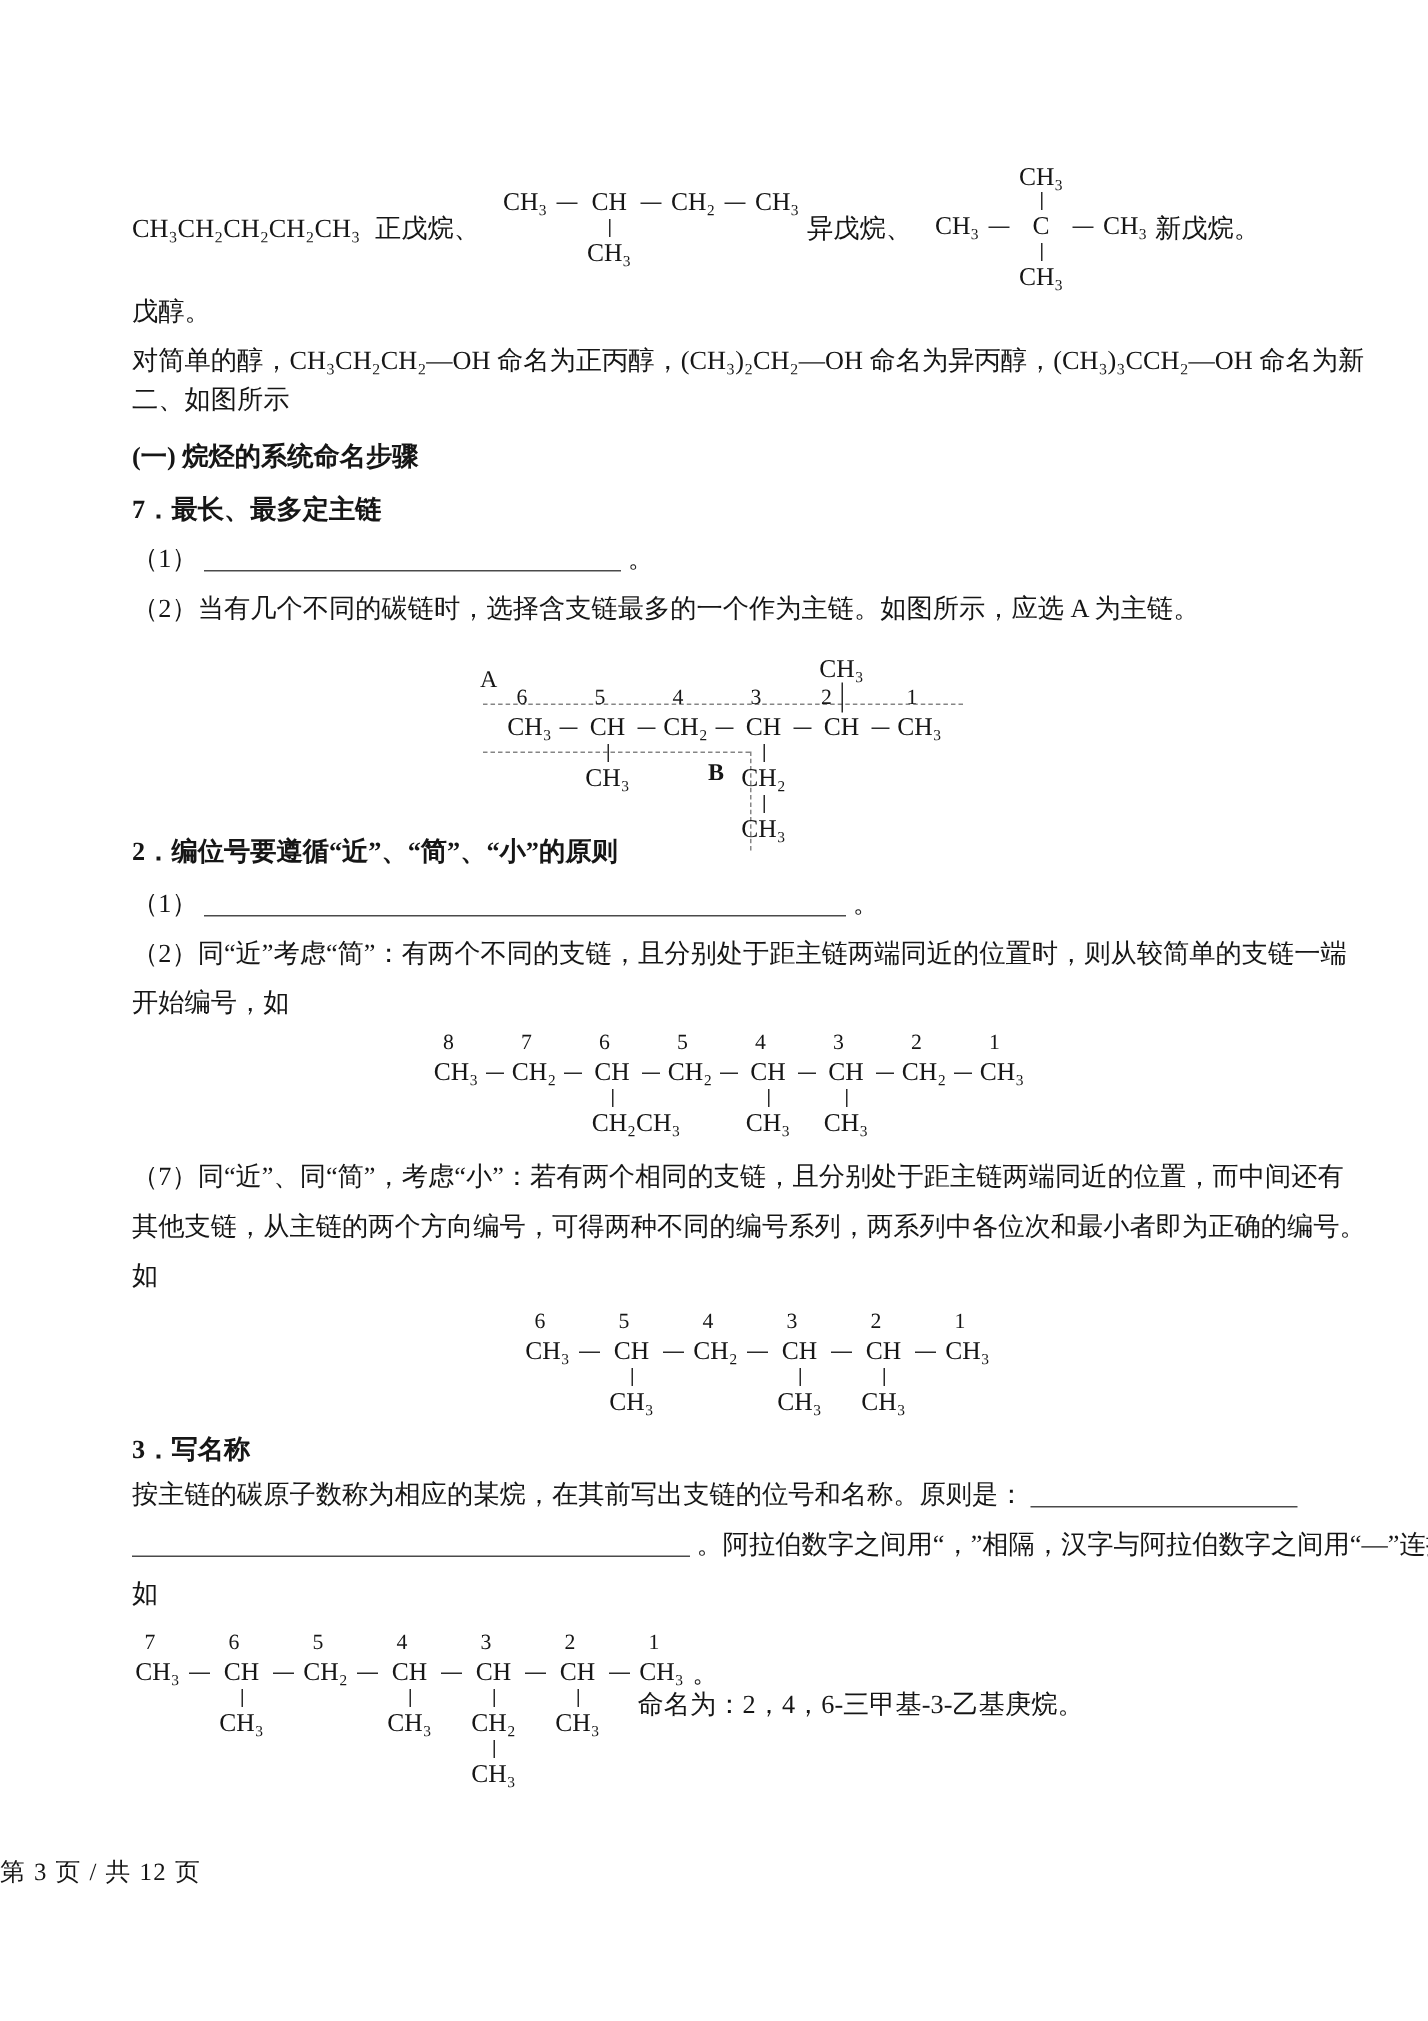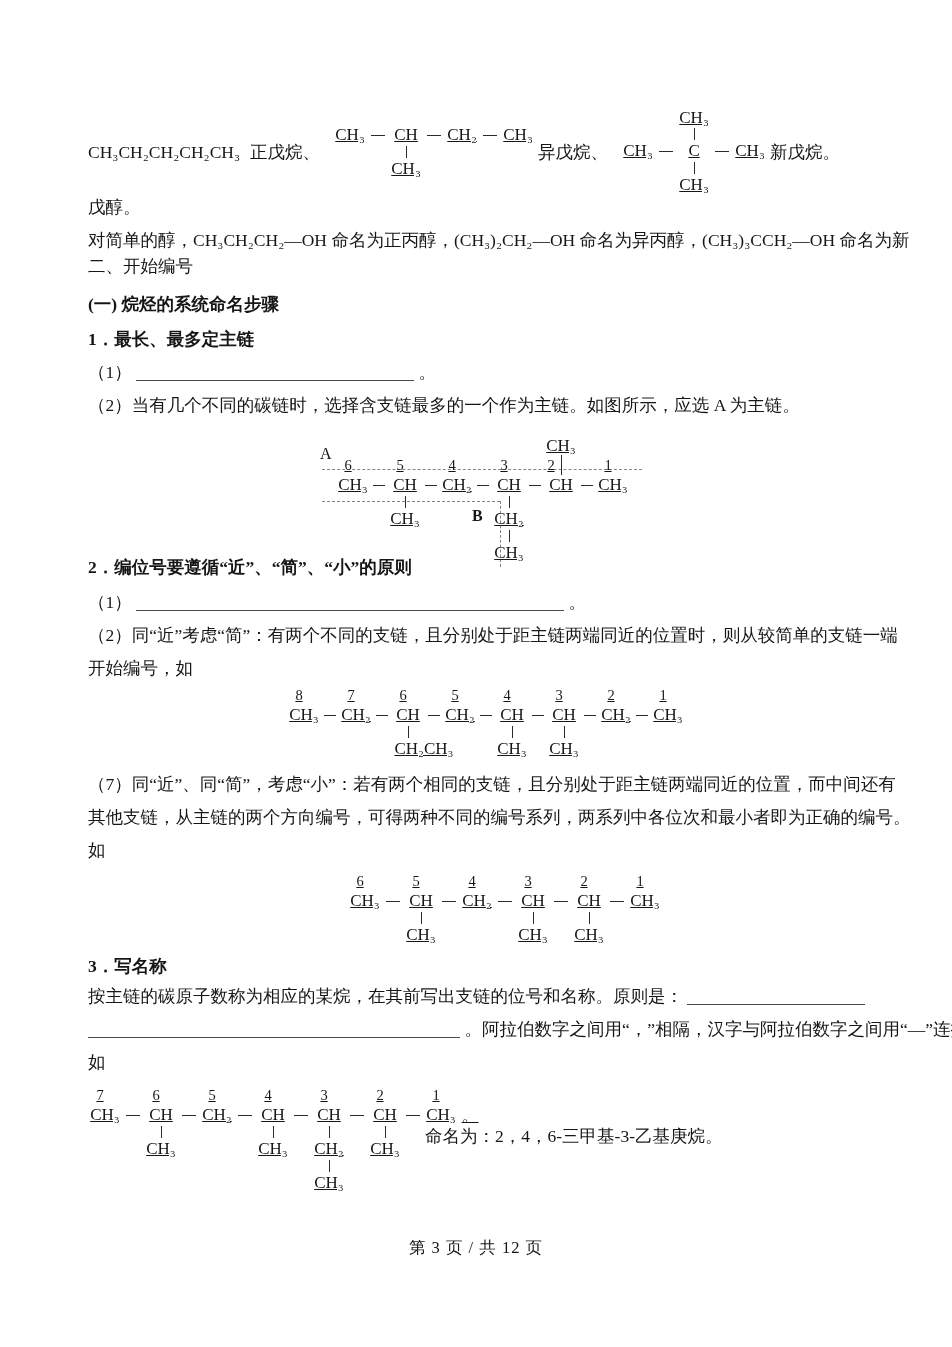--- a/index.html
+++ b/index.html
@@ -4,25 +4,25 @@
 <style>
   * { margin:0; padding:0; box-sizing:border-box; }
   html,body { background:#ffffff; }
   .page {
     position:relative; width:952px; height:1347px; background:#ffffff;
     color:#161616; font-family:"Liberation Serif","DejaVu Serif",serif;
     font-size:17.5px; overflow:hidden;
   }
   .blk { position:absolute; left:88px; line-height:33px; white-space:nowrap; }
   .b { font-weight:bold;text-align:right; }
-  .center { left:0; width:952px; text-align:center; font-size:16.5px; letter-spacing:1px; }
+  .center { left:0; width:952px; font-size:16.5px; letter-spacing:1px; }
   .blank { display:inline-block; border-bottom:1.3px solid #4a4a4a; height:20px; vertical-align:-3px; }
 
   
-  .chem { position:absolute; font-size:17px; line-height:normal;text-decoration:underline; }
+  .chem { position:absolute; font-size:17px; line-height:normal; }
   .chem.inline { position:static; }
   .crow { display:flex; }
   .ac { width:40px; display:flex; justify-content:center; align-items:center; position:relative; }
   .bc { width:16px; display:flex; align-items:center; position:relative; }
   .sm .ac { width:38px; } .sm .bc { width:14px; }
   .nrow { height:18px; } .frow { height:22px; } .vrow { height:12px; }
   .srow { height:22px; } .trow { height:20px; }
   .hb { width:100%; height:0; border-top:1.5px solid #2b2b2b; margin:0 1px; }
   .vb { width:0; height:12px; border-left:1.5px solid #2b2b2b; }
   .num { font-size:14.5px; transform:translateX(-5px); }
@@ -129,23 +129,23 @@
       </div>
     </div>
     <span>新戊烷。</span>
   </div>
 
   <div class="blk" style="top:191px">
     <div>戊醇。</div>
     <div>对简单的醇，CH₃CH₂CH₂—OH 命名为正丙醇，(CH₃)₂CH₂—OH 命名为异丙醇，(CH₃)₃CCH₂—OH 命名为新</div>
   </div>
 
-  <div class="blk" style="top:250px">二、开始编号</div>
+  <div class="blk" style="top:250px">二、如图所示</div>
   <div class="blk b" style="top:288px">(一) 烷烃的系统命名步骤</div>
-  <div class="blk b" style="top:323px">1．最长、最多定主链</div>
+  <div class="blk b" style="top:323px">7．最长、最多定主链</div>
 
   <div class="blk" style="top:356px">
     <span>（1）</span>
     <span class="blank" style="width:278px"></span>
     <span>。</span>
   </div>
   <div class="blk" style="top:389px">（2）当有几个不同的碳链时，选择含支链最多的一个作为主链。如图所示，应选 A 为主链。</div>
 
   <div class="chem sm" style="left:334px;top:436px">
     <span class="ablabel">A</span>

